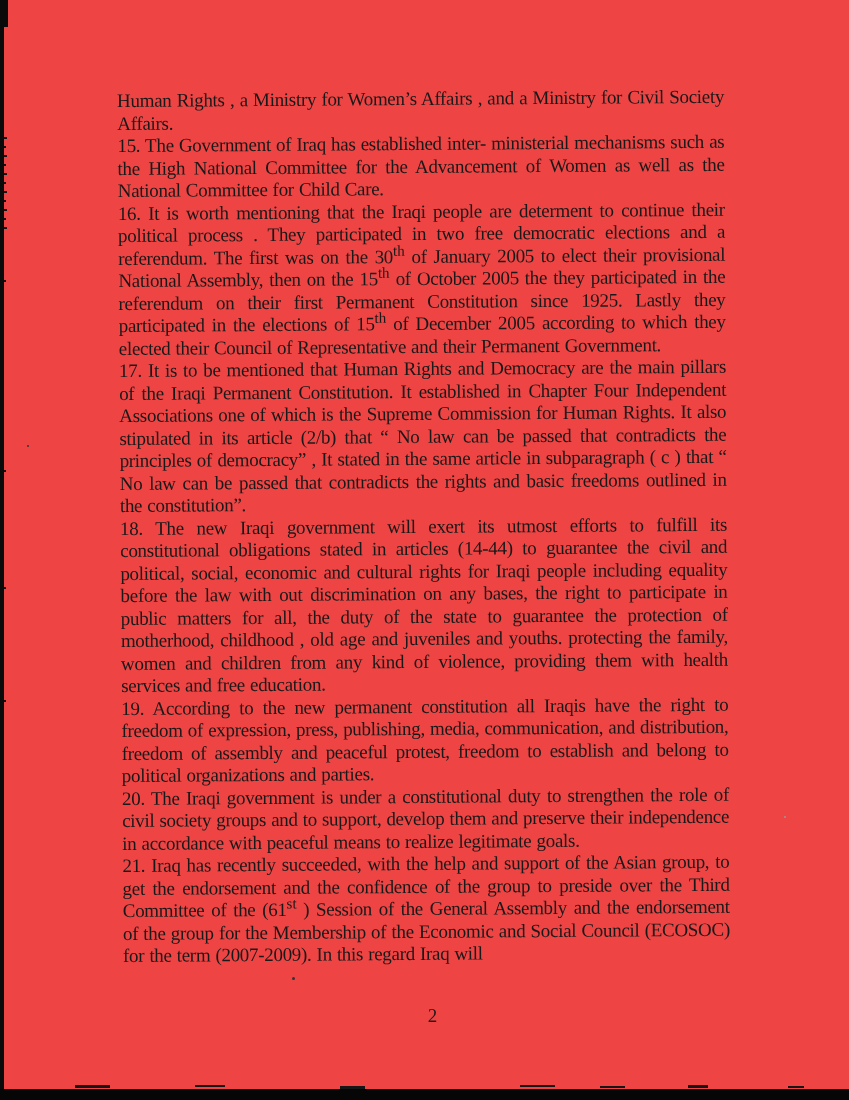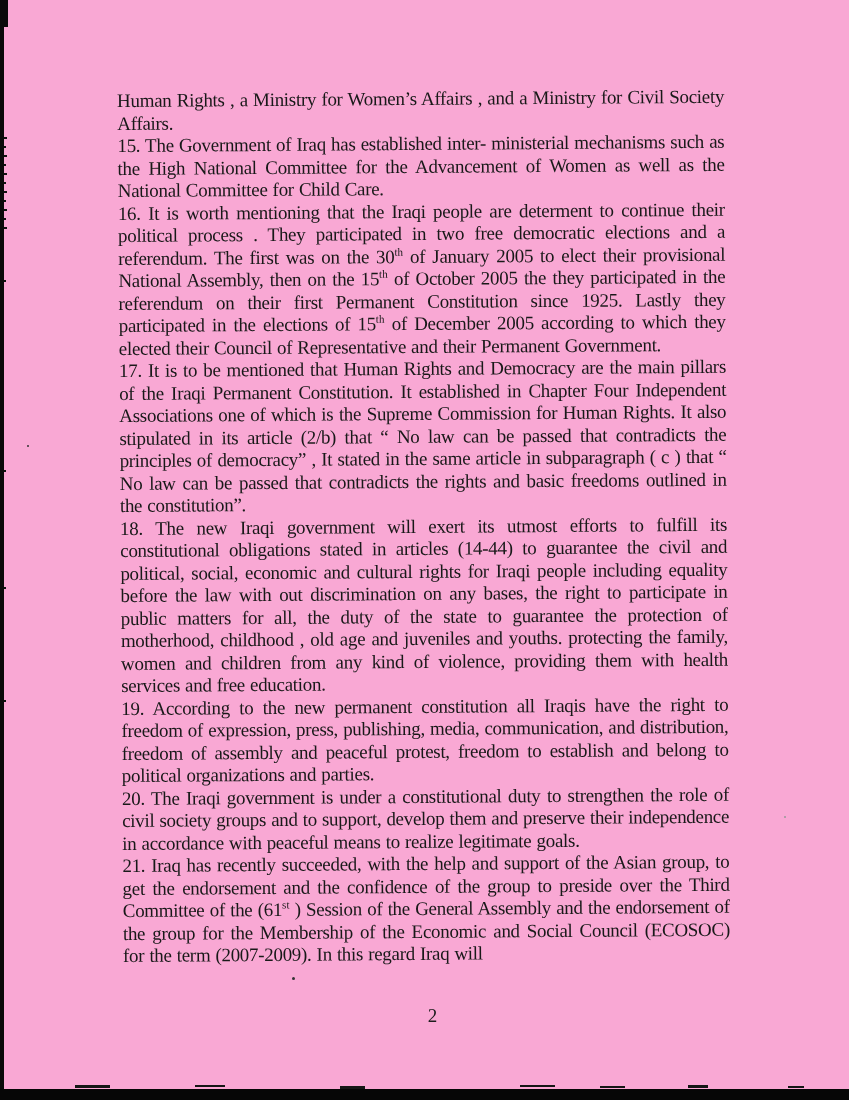--- a/index.html
+++ b/index.html
@@ -4,21 +4,21 @@
 <style>
   html, body {
     margin: 0;
     padding: 0;
     background: #ffffff;
   }
   .sheet {
     position: relative;
     width: 849px;
     height: 1100px;
-    background: #f9a8d4;
+    background: #ef4444;
     overflow: hidden;
     font-family: "Liberation Serif", serif;
   }
   
   .text-block {
     position: absolute;
     left: 117px;
     top: 90px;
     width: 607px;
     transform: rotate(-0.4deg);
@@ -28,21 +28,21 @@
     line-height: 22.5px;
     text-align: justify;
     letter-spacing: -0.3px;
     word-spacing: 0.6px;
   }
   .text-block p {
     margin: 0;
     padding: 0;
   }
   .text-block sup {
-    font-size: 11px;
+    font-size: 15px;
     line-height: 0;
     letter-spacing: 0;
   }
   .page-number {
     position: absolute;
     left: 8px;
     top: 1005px;
     width: 849px;
     text-align: center;
     color: #1d1d1d;

